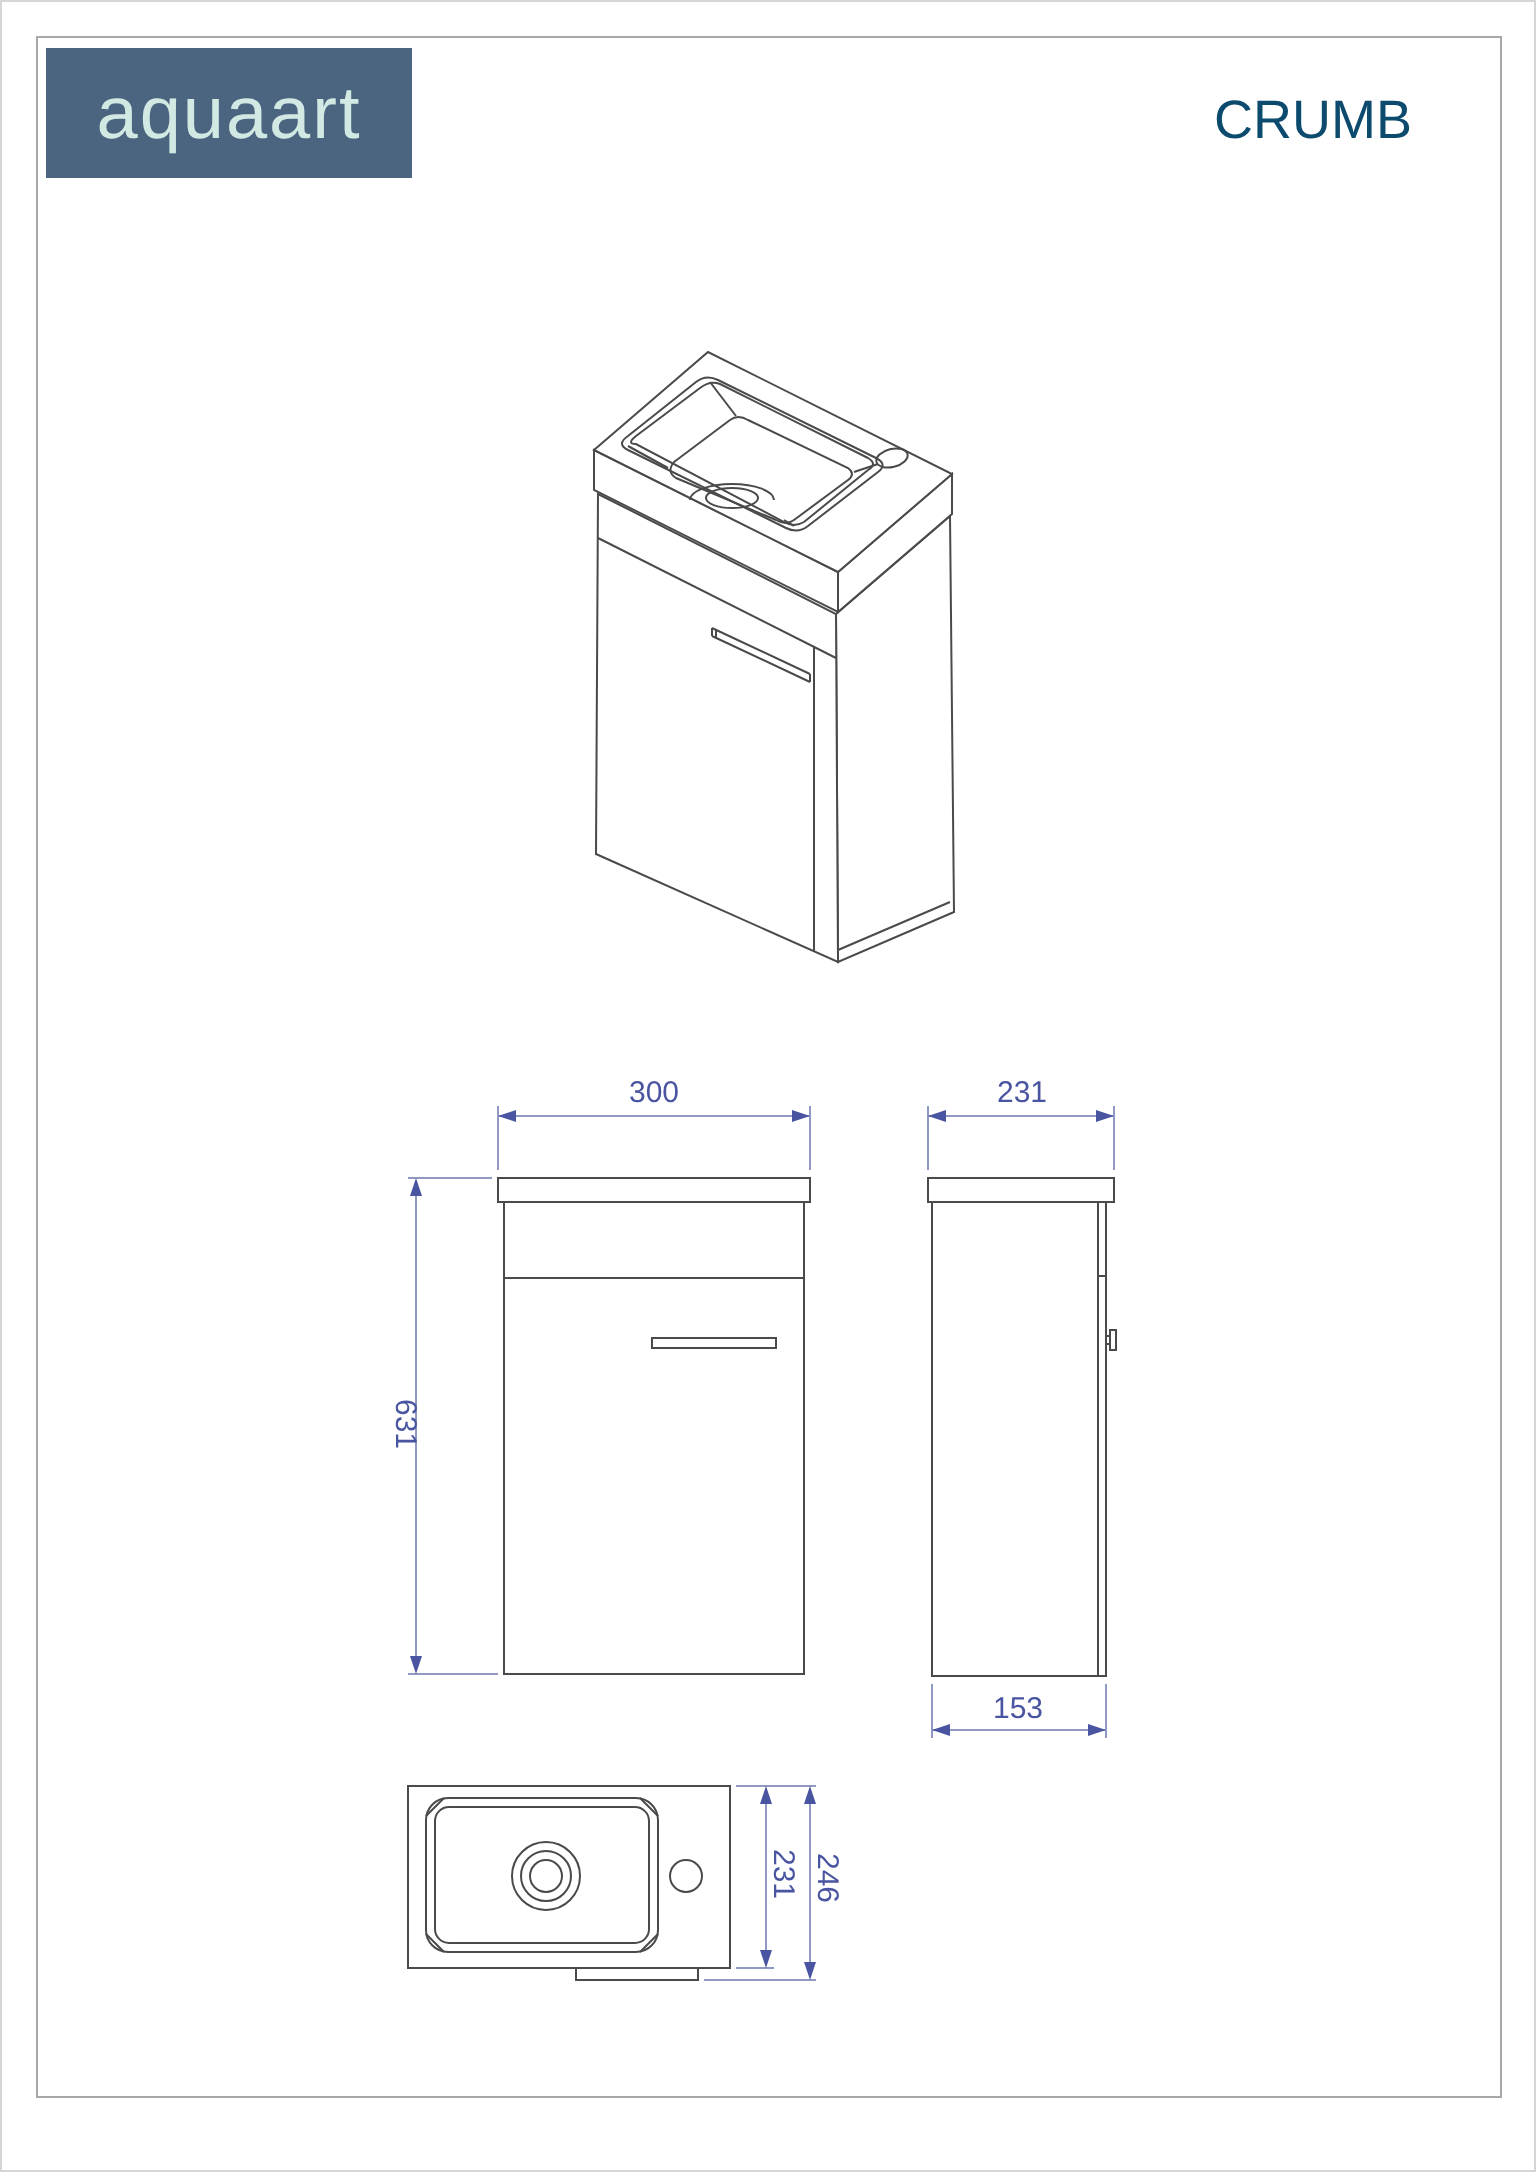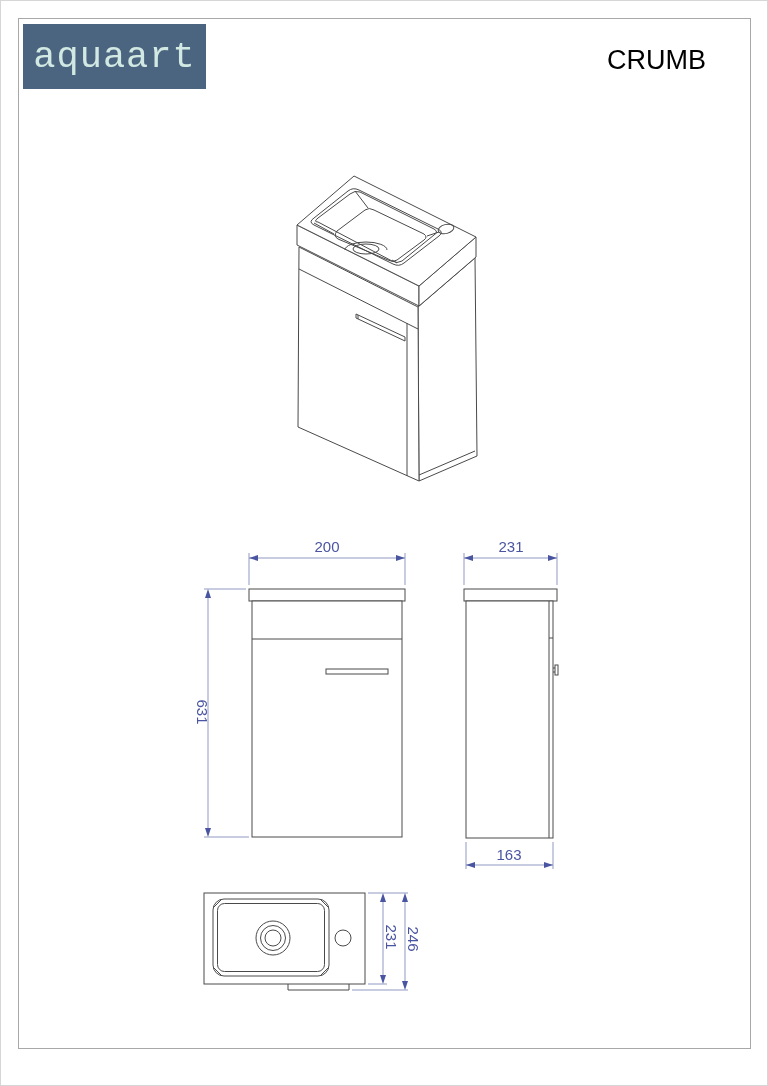--- a/index.html
+++ b/index.html
@@ -3,23 +3,23 @@
 <meta charset="utf-8">
 <style>
   html,body{margin:0;padding:0;background:#fff;}
   .page{position:relative;width:768px;height:1086px;background:#ffffff;
         border:1px solid #d6d6d6;box-sizing:border-box;overflow:hidden;
         font-family:"Liberation Sans", sans-serif;}
   .frame{position:absolute;left:17px;top:17px;width:733px;height:1031px;
          border:1px solid #a8a8a8;box-sizing:border-box;}
   .logo{position:absolute;left:22px;top:23px;width:183px;height:65px;
         background:#4b6581;color:#d2e9e3;display:flex;align-items:center;justify-content:center;
-        font-family:Liberation Mono, monospace;font-size:37px;font-weight:400;letter-spacing:1px;}
+        font-family:Liberation Sans, sans-serif;font-size:37px;font-weight:400;letter-spacing:1px;}
   .titleblock{position:absolute;left:606px;top:42px;width:150px;
-        color:#000000;font-size:27px;line-height:35px;font-weight:400;}
+        color:#0c4a6e;font-size:27px;line-height:35px;font-weight:400;}
   .dim-label{position:absolute;width:60px;height:16px;text-align:center;
         font-size:15px;color:#4a55a2;line-height:16px;}
   .dim-label.v{transform:rotate(90deg);}
   svg{position:absolute;left:0;top:0;}
   .obj{stroke:#4a4a4a;stroke-width:1;fill:none;}
   .objf{stroke:#4a4a4a;stroke-width:1;fill:#ffffff;}
   .dimline{stroke:#9099c2;stroke-width:1;fill:none;}
   .arrow{fill:#4a55a2;stroke:none;}
 </style>
 </head>
@@ -108,20 +108,20 @@
       <path class="dimline" d="M367,892 L407,892 M367,983 L386,983 M351,989 L407,989"></path>
       <path class="dimline" d="M382,895 L382,980"></path>
       <polygon class="arrow" points="382,892 379,901 385,901"></polygon>
       <polygon class="arrow" points="382,983 379,974 385,974"></polygon>
       <path class="dimline" d="M404,895 L404,986"></path>
       <polygon class="arrow" points="404,892 401,901 407,901"></polygon>
       <polygon class="arrow" points="404,989 401,980 407,980"></polygon>
     </g>
   </svg>
 
-  <div class="dim-label" style="left:296px;top:538px;">200</div>
+  <div class="dim-label" style="left:296px;top:538px;">300</div>
   <div class="dim-label v" style="left:171px;top:703px;">631</div>
   <div class="dim-label" style="left:480px;top:538px;">231</div>
-  <div class="dim-label" style="left:478px;top:846px;">163</div>
+  <div class="dim-label" style="left:478px;top:846px;">153</div>
   <div class="dim-label v" style="left:360px;top:928px;">231</div>
   <div class="dim-label v" style="left:382px;top:930px;">246</div>
 
 </div>
 
 </body></html>

